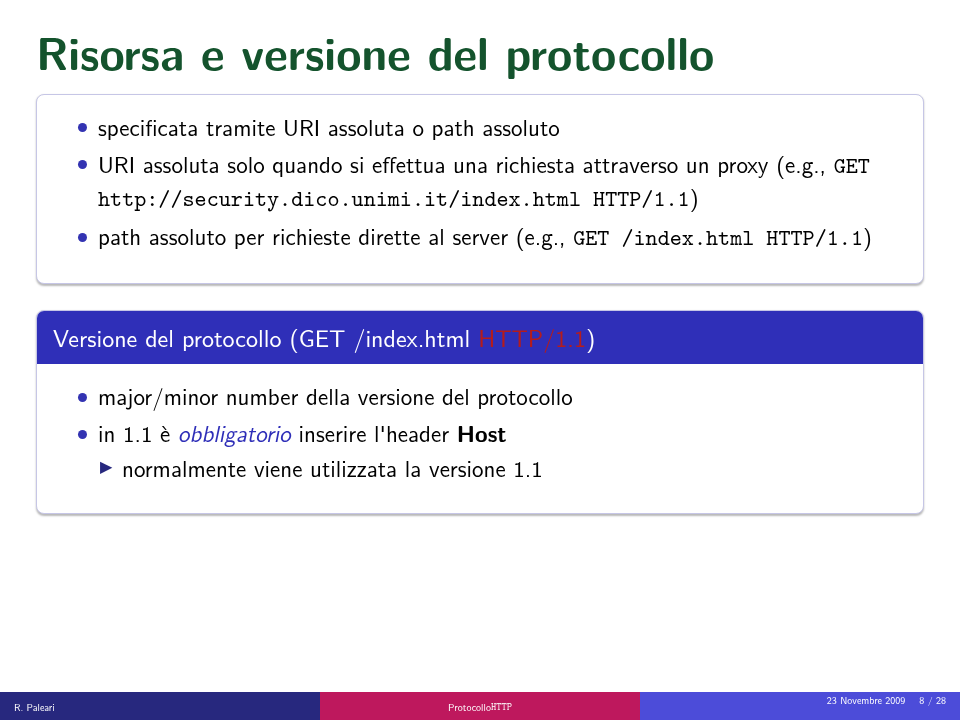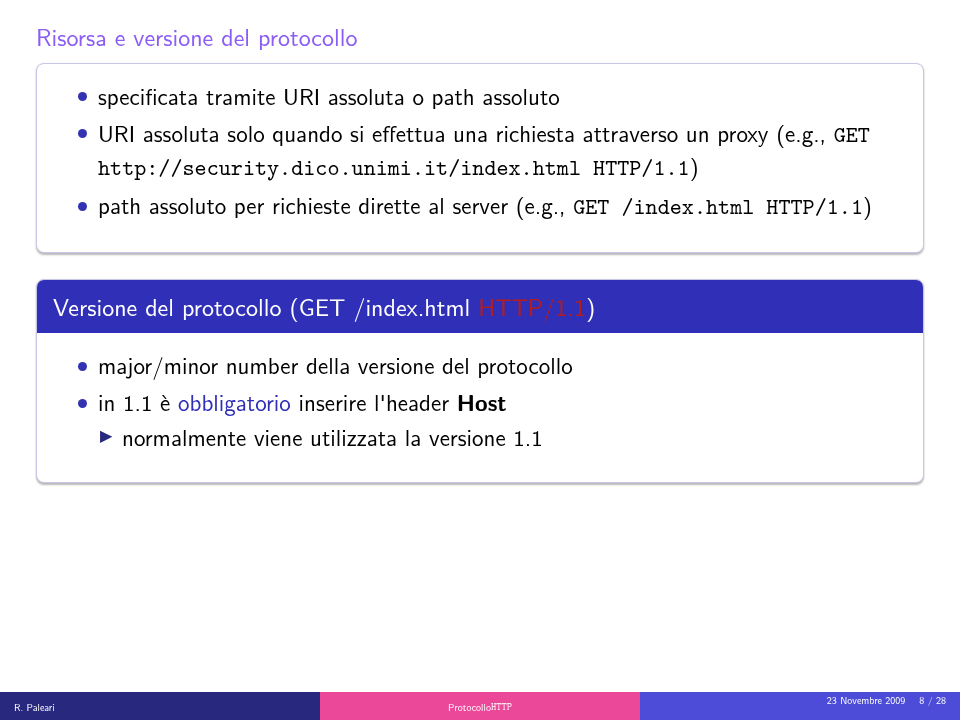--- a/index.html
+++ b/index.html
@@ -14,23 +14,23 @@
     width: 960px; height: 720px;
     position: relative;
     display: flex;
     flex-direction: column;
     background: #fff;
   }
   .title-area {
     padding: 18px 36px 10px 36px;
   }
   .slide-title {
-    font-size: 24px;
-    color: #8b5cf6;
-    font-weight: 400;
+    font-size: 46px;
+    color: #14532d;
+    font-weight: 700;
   }
   .content {
     flex: 1 1 auto;
     padding: 0 36px 0 36px;
     display: flex;
     flex-direction: column;
     gap: 26px;
   }
   .block {
     border: 1px solid #c6c6e6;
@@ -86,39 +86,39 @@
     left: 2px;
     top: 0.18em;
     color: #27287e;
     font-size: 0.7em;
   }
   .tt {
     font-family: "Latin Modern Mono", "CMU Typewriter Text", "Courier New", monospace;
   }
   .alert-red { color: #b51c1c; }
   .struct-blue { color: #2f2fb8; }
-  .italic { }
+  .italic { font-style: italic; }
   .bold { font-weight: 600; }
 
   .footer {
     flex: 0 0 28px;
     display: flex;
     width: 100%;
     font-size: 10px;
     color: #fff;
   }
   .foot-left {
     flex: 1 1 33.33%;
     background: #27287e;
     display: flex; align-items: center;
     padding: 0 14px;
   }
   .foot-mid {
     flex: 1 1 33.33%;
-    background: #ec4899;
+    background: #be185d;
     display: flex; align-items: center; justify-content: center;
     padding: 0 32px;
   }
   .foot-right {
     flex: 1 1 33.34%;
     background: #4c4cd9;
     display: flex; align-items: flex-start; justify-content: flex-end;
     padding: 0 14px;
     gap: 14px;
   }

